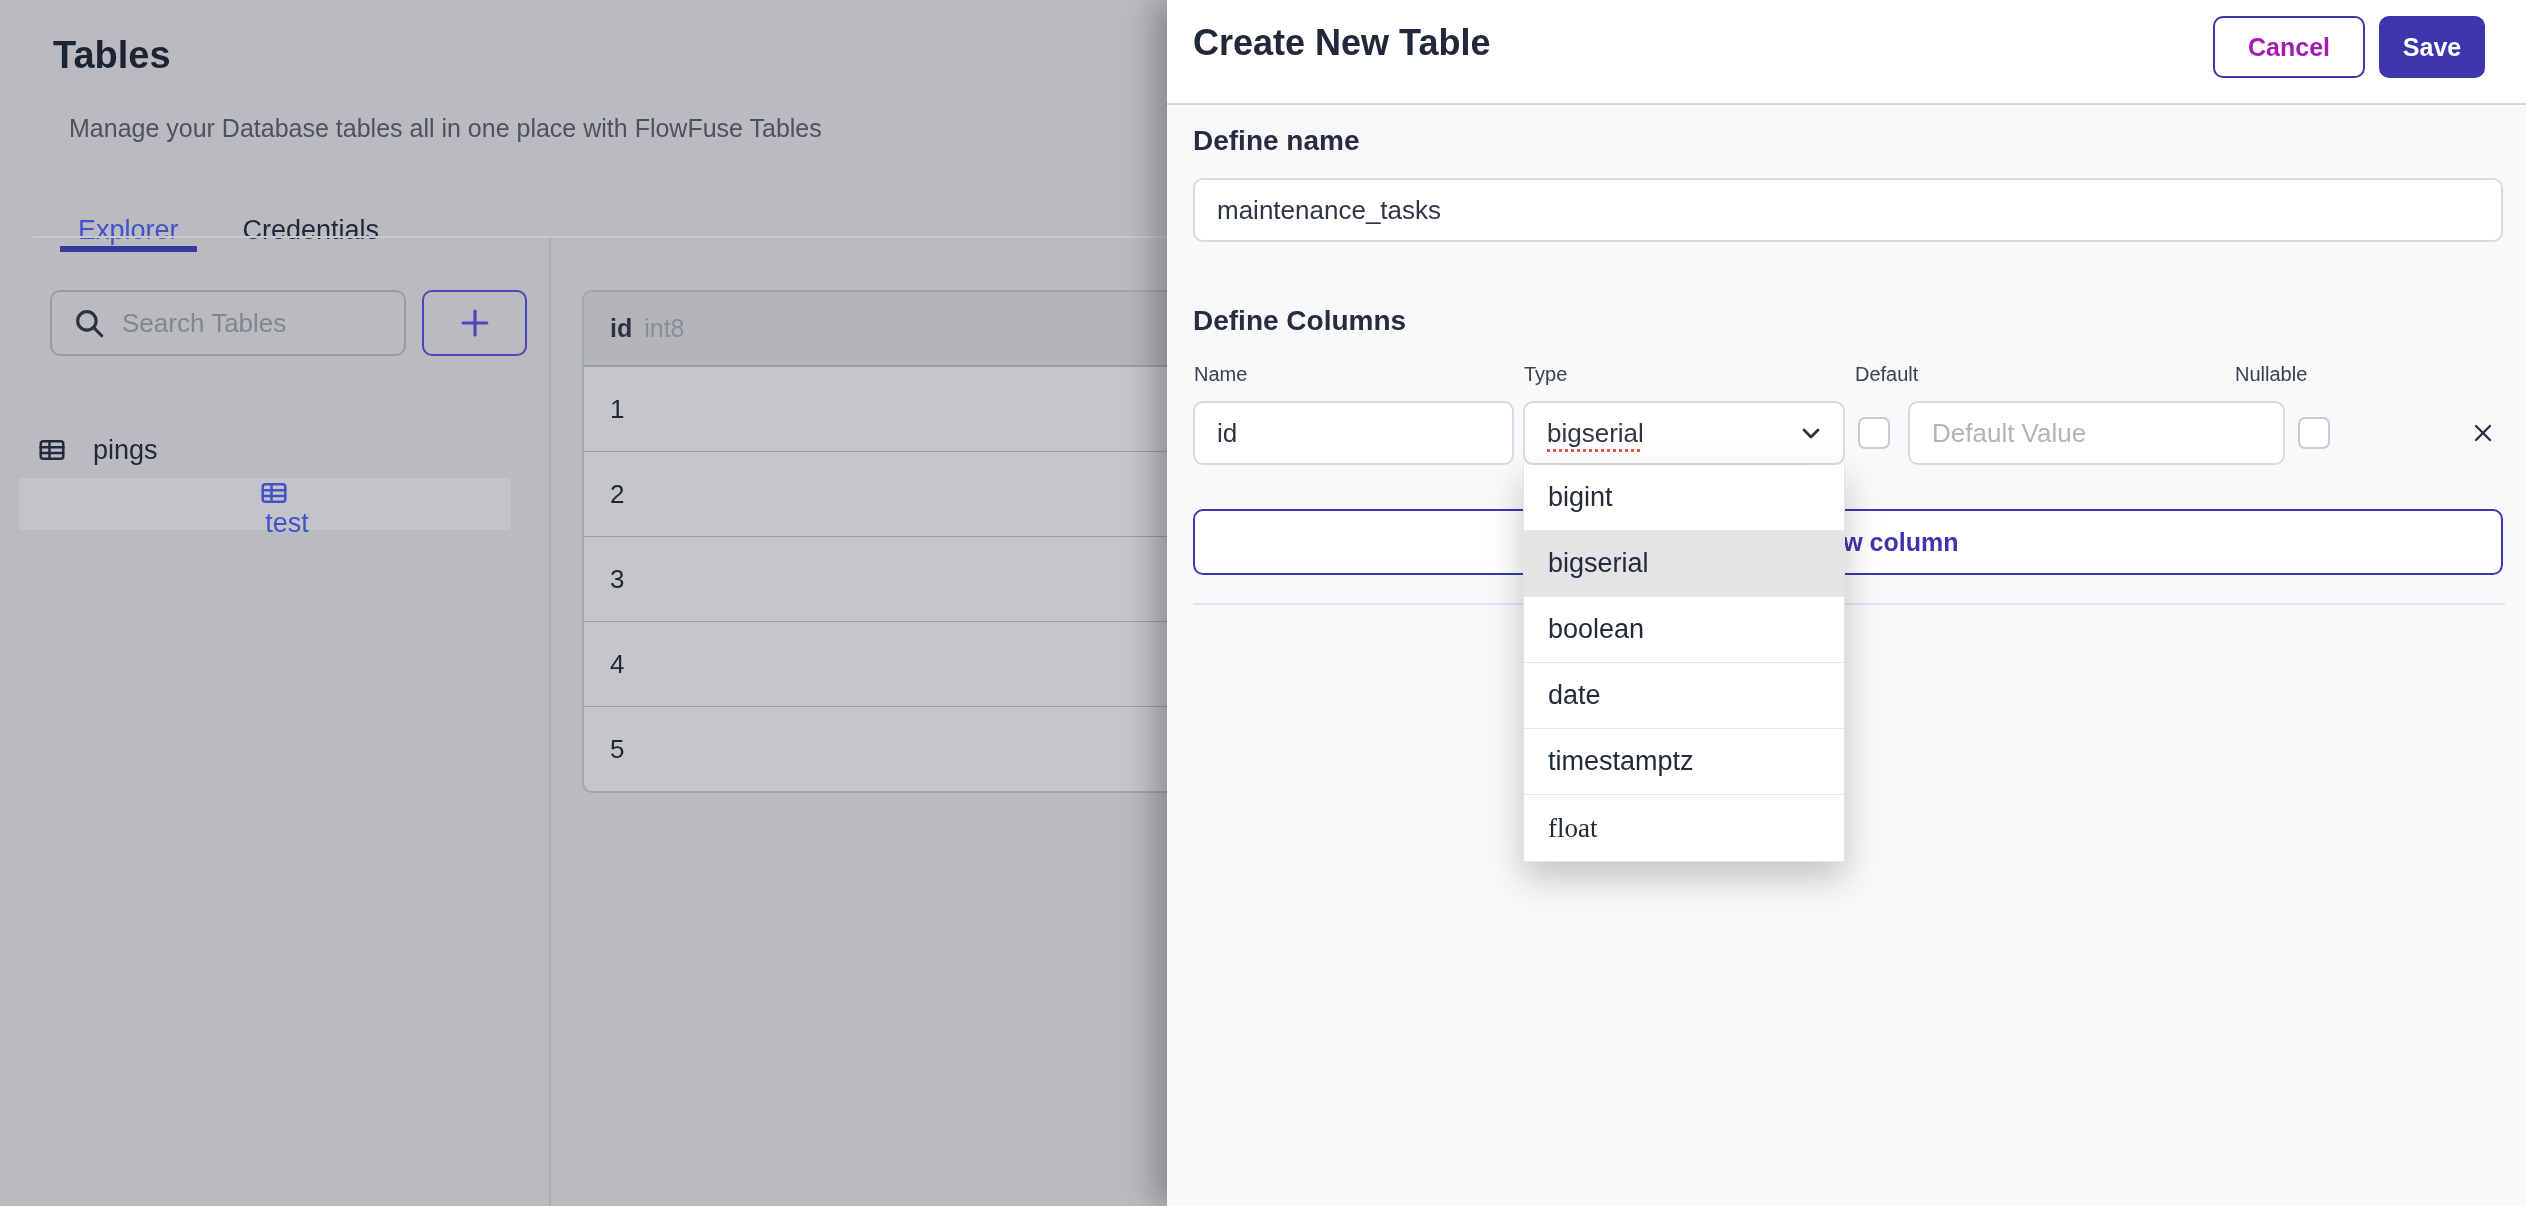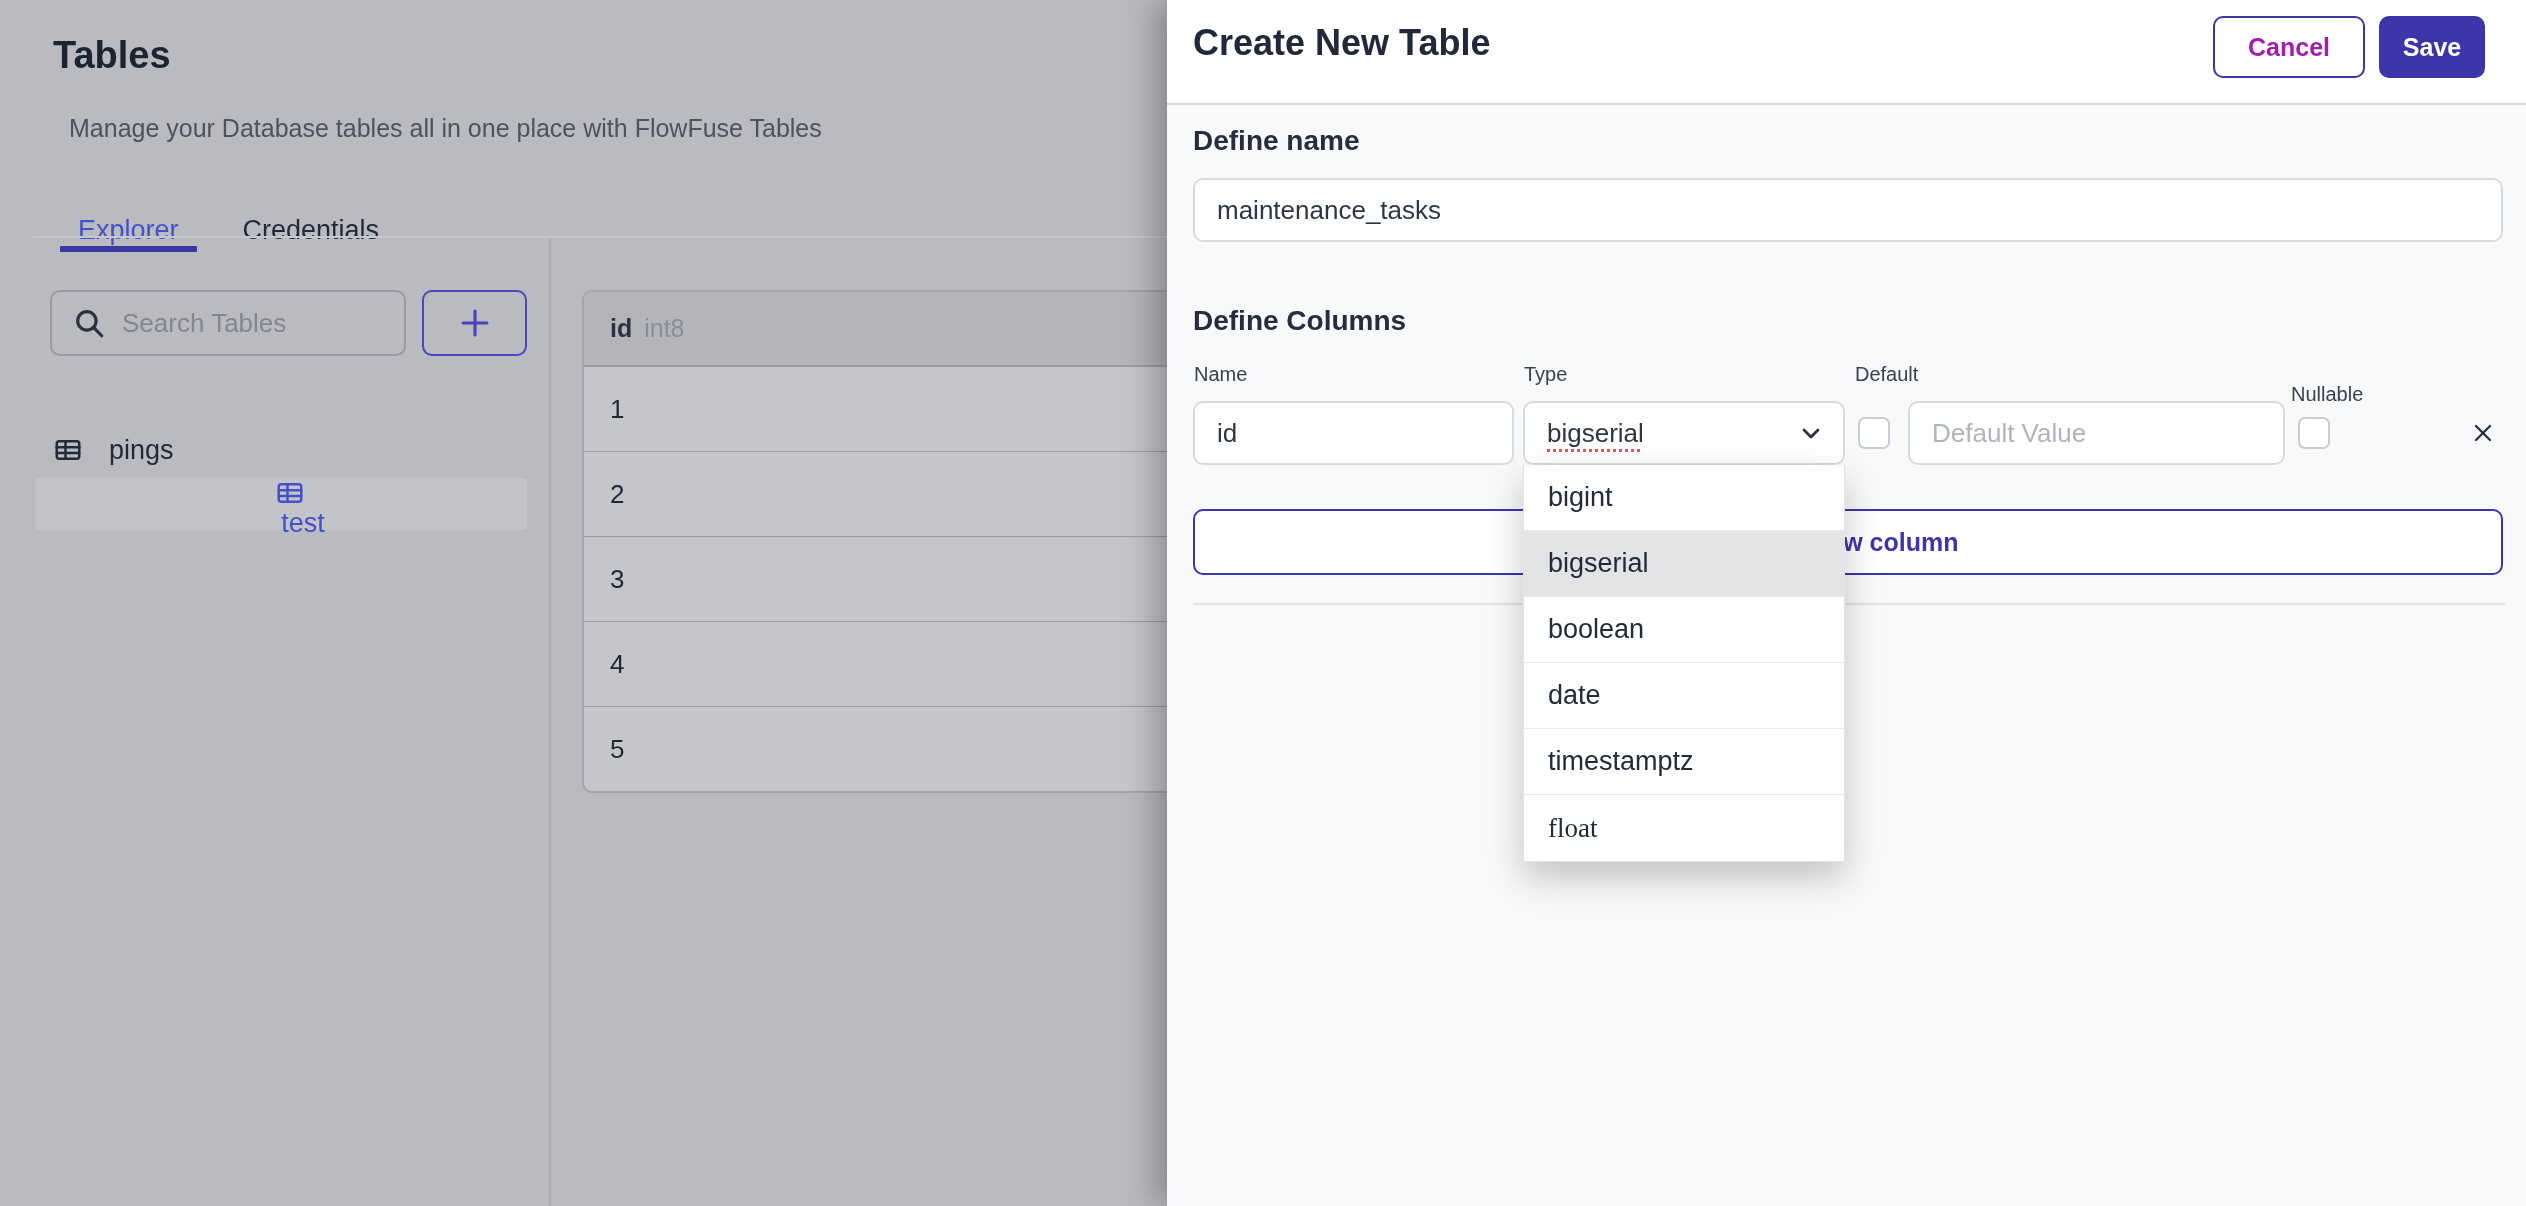--- a/index.html
+++ b/index.html
@@ -17,21 +17,21 @@
   .tab.active{color:#4451c8;}
   .tab-underline{position:absolute;left:0;right:0;bottom:14px;height:6px;background:#3b37a2;border-radius:1px;display:none;}
   .tab.active .tab-underline{display:block;}
   .tabs-divider{position:absolute;left:33px;width:1134px;top:236px;height:2px;background:#c6c8cc;}
   .v-divider{position:absolute;left:549px;top:238px;width:2px;bottom:0;background:#aaacb2;}
 
   .search-box{position:absolute;left:50px;top:290px;width:356px;height:66px;border:2px solid #989ba3;border-radius:10px;display:flex;align-items:center;padding-left:20px;box-sizing:border-box;}
   .search-placeholder{font-size:26px;color:#82868f;margin-left:16px;}
   .add-table-btn{position:absolute;left:422px;top:290px;width:105px;height:66px;border:2.5px solid #4a45bb;border-radius:10px;background:transparent;display:flex;align-items:center;justify-content:center;cursor:pointer;padding:0;}
 
-  .side-list{position:absolute;left:35px;top:424px;width:492px;}
+  .side-list{position:absolute;left:19px;top:424px;width:492px;}
   .side-row{display:flex;align-items:center;height:52px;padding-left:18px;border-radius:4px;cursor:pointer;margin-bottom:2px;}
   .side-row .side-label{font-size:27px;color:#222a39;margin-left:26px;}
   .side-row svg{color:#222a39;flex:0 0 auto;}
   .side-row.selected{background:#c3c4c9;flex-direction:column;}
   .side-row.selected .side-label{color:#4451c8;}
   .side-row.selected svg{color:#4451c8;}
 
   .data-table{position:absolute;left:582px;top:290px;width:830px;border:2px solid #a2a5ab;border-radius:10px;overflow:hidden;background:#c5c6ca;}
   .dt-header{height:73px;background:#b3b5bb;border-bottom:2px solid #9b9ea5;display:flex;align-items:center;padding-left:26px;}
   .dt-header .dt-name{font-size:25px;font-weight:700;color:#2b3342;}
@@ -51,21 +51,21 @@
   .section-heading{position:absolute;left:26px;font-size:28px;font-weight:700;color:#252d3e;margin:0;}
   .h-define-name{top:20px;}
   .h-define-columns{top:200px;}
   .text-input{position:absolute;height:64px;border:2px solid #d9dadd;border-radius:10px;background:#fff;box-sizing:border-box;padding:12px 22px;font-family:"Liberation Sans",sans-serif;font-size:26px;color:#2e3646;outline:none;}
   .text-input::placeholder{color:#b0b4bd;}
   .name-input{left:26px;top:73px;width:1310px;}
   .col-label{position:absolute;top:258px;font-size:20px;color:#3a4150;}
   .lbl-name{left:27px;}
   .lbl-type{left:357px;}
   .lbl-default{left:688px;}
-  .lbl-nullable{left:1124px;margin-top:20px;}
+  .lbl-nullable{left:1068px;}
   .col-name-input{left:26px;top:296px;width:321px;}
   .col-default-input{left:741px;top:296px;width:377px;}
   .type-select{position:absolute;left:356px;top:296px;width:322px;height:64px;background:#fff;border:2px solid #d9dadd;border-radius:10px;box-sizing:border-box;display:flex;align-items:center;padding:0 18px 0 22px;cursor:pointer;}
   .type-select .type-text{font-size:26px;color:#2e3646;text-decoration:underline dotted #ef5350 3px;text-underline-offset:7px;flex:1;}
   .checkbox{position:absolute;top:312px;width:32px;height:32px;border:2px solid #c9ccd2;border-radius:7px;background:#fff;box-sizing:border-box;cursor:pointer;}
   .cb-default{left:691px;}
   .cb-nullable{left:1131px;}
   .remove-col{position:absolute;left:1292px;top:298px;width:48px;height:60px;display:flex;align-items:center;justify-content:center;cursor:pointer;background:none;border:none;padding:0;}
   .add-col-btn{position:absolute;left:26px;top:404px;width:1310px;height:66px;border:2.5px solid #3d36aa;border-radius:10px;background:#fff;color:#3d36aa;font-family:"Liberation Sans",sans-serif;font-size:25px;font-weight:700;cursor:pointer;z-index:1;}
   .body-divider{position:absolute;left:26px;top:498px;width:1312px;height:2px;background:#e2e4e8;}

